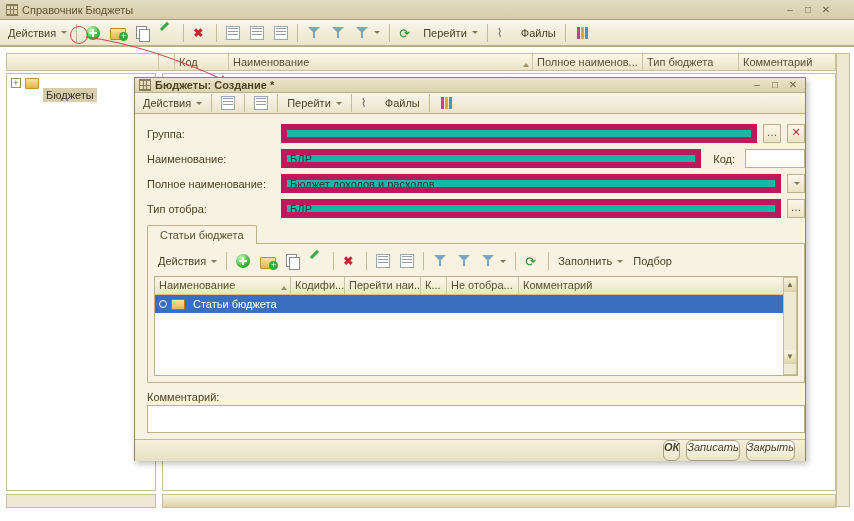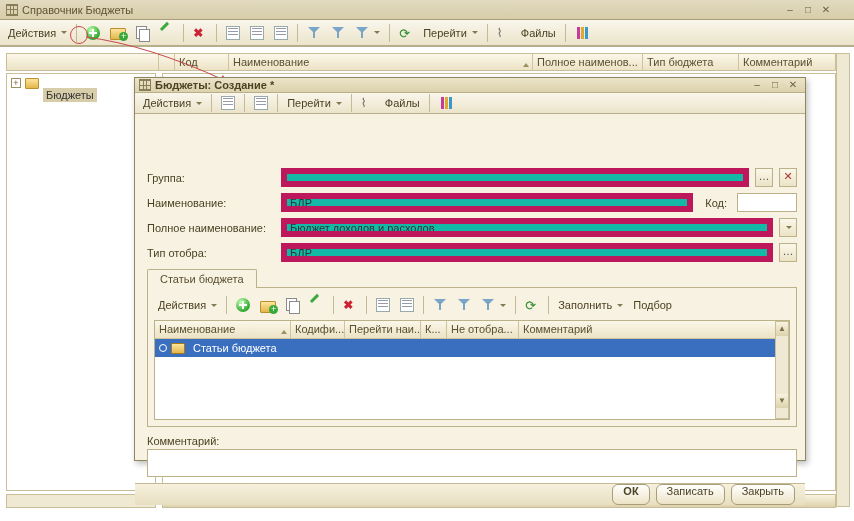--- a/index.html
+++ b/index.html
@@ -142,21 +142,21 @@
     display:flex; flex-direction:column;
   }
   .dlg-title {
     height:18px; background:linear-gradient(#ece4ca,#ddd2ad);
     display:flex;align-items:center;padding:0 4px;
     border-bottom:1px solid #b8ae89;
   }
   .dlg-title .t{font-weight:bold;color:#4c4223;}
   .dlg-title .win-ctrls{margin-left:auto;display:flex;gap:2px;}
   .dlg-toolbar { height:24px; background:linear-gradient(#f9f6ec,#ece4ca); border-bottom:1px solid #b8ae89; display:flex;align-items:center;padding:0 4px;gap:2px;}
-  .dlg-body { flex:1; padding:10px 8px 6px 12px; position:relative;margin-top:44px; }
+  .dlg-body { flex:1; padding:10px 0 6px 12px; position:relative; }
 
   .form-row{display:flex;align-items:center;margin-bottom:6px;gap:6px;}
   .form-label{width:128px;color:#4c4223;}
   .text-input{
     flex:1;height:19px;border:6px solid #be185d;background:#14b8a6;
     padding:1px 3px;font:inherit;color:#333;outline:none;text-decoration:underline;
   }
   .picker{width:18px;height:19px;border:1px solid #bcb28a;background:linear-gradient(#fbf7e9,#ece3c6);text-align:center;line-height:15px;color:#555;cursor:default;}
   .clear-btn{width:18px;height:19px;border:1px solid #bcb28a;background:linear-gradient(#fbf7e9,#ece3c6);color:#a33;text-align:center;line-height:15px;cursor:default;}
   .drop-btn{width:18px;height:19px;border:1px solid #bcb28a;background:linear-gradient(#fbf7e9,#ece3c6);display:flex;align-items:center;justify-content:center;}
@@ -192,23 +192,24 @@
 
   .comment-label{color:#4c4223;margin:8px 0 2px 0;}
   .comment-box{height:28px;border:1px solid #bcb28a;background:#fff;}
 
   .dlg-footer{
     height:30px;border-top:1px solid #c4ba95;
     background:linear-gradient(#f6f0dd,#e8dfc1);
     display:flex;justify-content:flex-end;align-items:center;gap:6px;padding:0 10px;
   }
   .btn{
-    height:21px;padding:0 10px;border:1px solid #a89d76;
+    height:21px;padding:0 0;border:1px solid #a89d76;
     background:linear-gradient(#fff,#ece3c6);color:#4c4223;cursor:default;
     border-radius:6px;
+    font-style:italic;
   }
   .btn.def{font-weight:bold;}
 </style>
 </head>
 <body>
 
 <div class="titlebar">
   <span class="grid-icon"></span>
   <span class="title">Справочник Бюджеты</span>
   <div class="win-ctrls">

